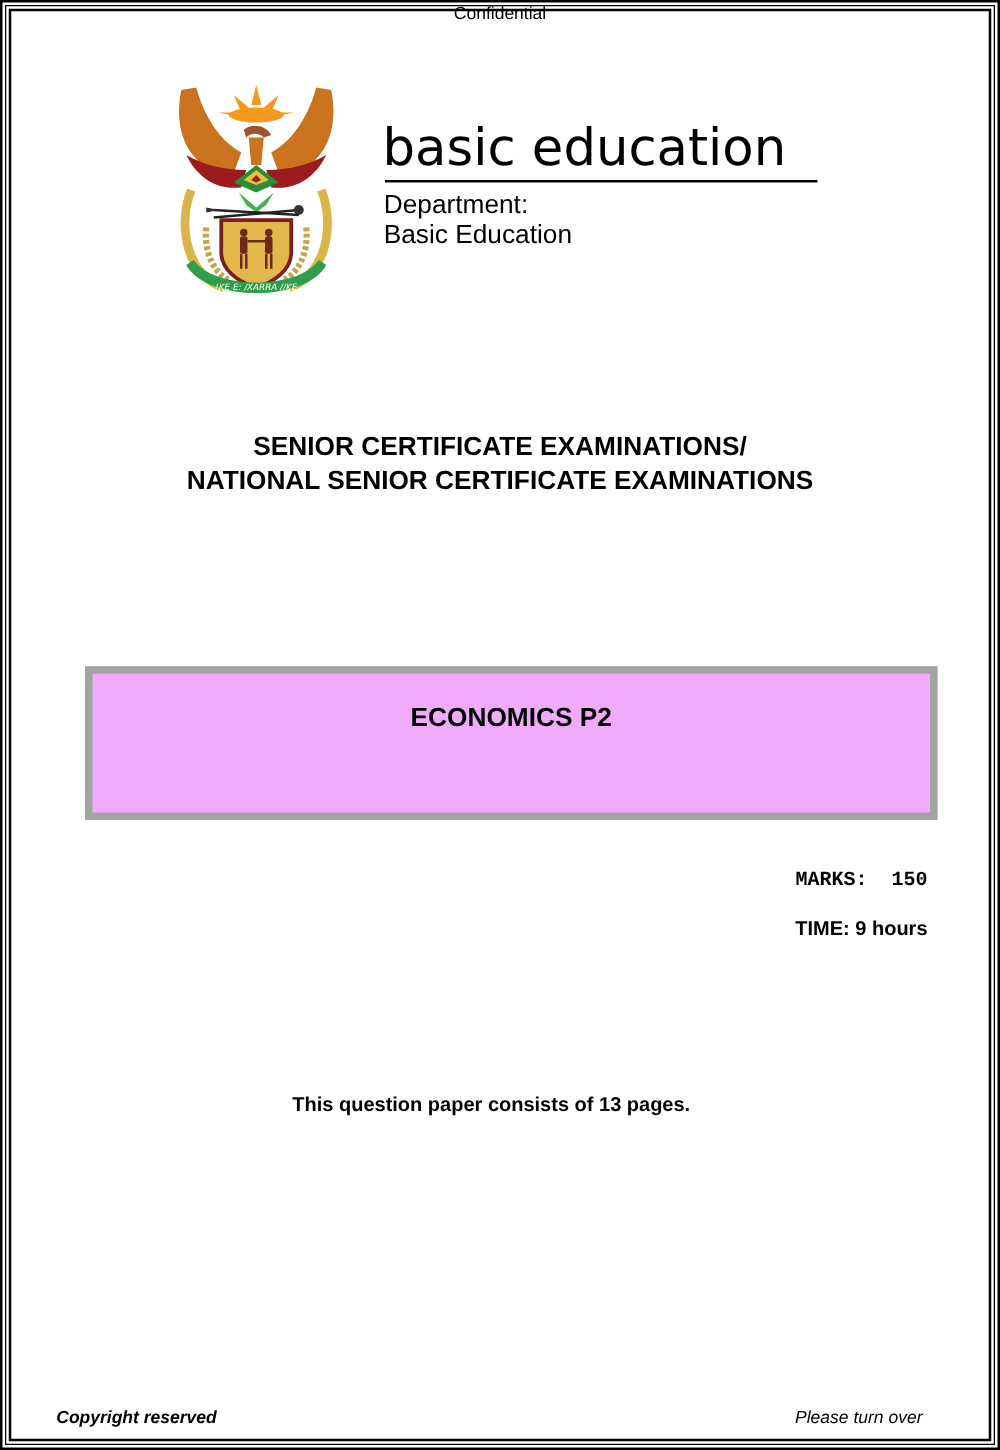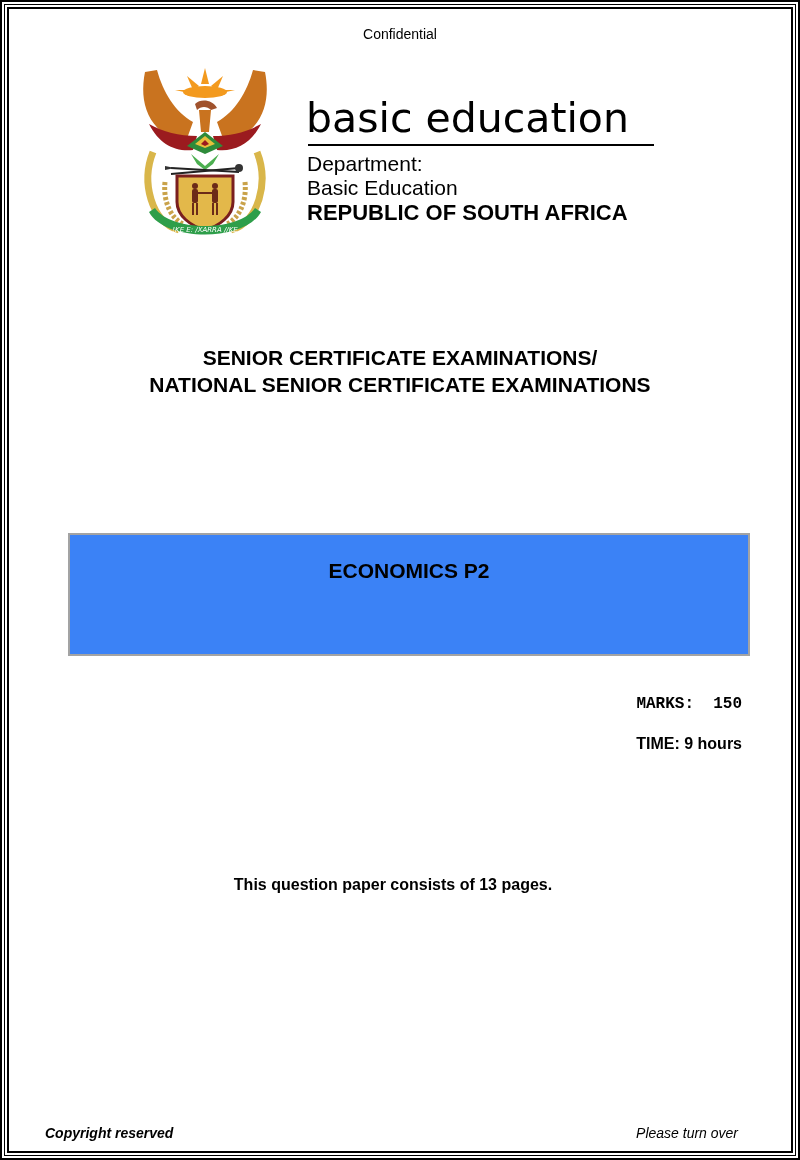--- a/index.html
+++ b/index.html
@@ -13,21 +13,21 @@
     .border-mid {
       position: absolute; left: 4px; top: 4px; width: 792px; height: 1152px;
       border: 1px solid #000;
     }
     .border-inner {
       position: absolute; left: 7px; top: 7px; width: 786px; height: 1146px;
       border: 2px solid #000;
     }
 
     .confidential {
-      position: absolute; top: 26px; left: 0; width: 800px; text-align: center;
+      position: absolute; top: 2px; left: 0; width: 800px; text-align: center;
       font-size: 14px;
     }
 
     .logo-wrap { position: absolute; left: 135px; top: 62px; width: 140px; height: 180px; }
 
     .brand {
       position: absolute; left: 306px; top: 92px; width: 350px;
     }
     .brand-title {
       font-family: "DejaVu Sans", sans-serif; font-size: 41px; line-height: 52px;
@@ -38,21 +38,21 @@
     .brand-line2 { font-size: 21px; line-height: 24px; margin-left: 1px; }
     .brand-line3 { font-size: 22px; line-height: 26px; font-weight: bold; margin-left: 1px; }
 
     .exam-heading {
       position: absolute; top: 344px; left: 0; width: 800px; text-align: center;
       font-size: 21px; font-weight: bold; line-height: 27px;
     }
 
     .subject-box {
       position: absolute; left: 68px; top: 533px; width: 682px; height: 123px;
-      background: #3b82f6; border: 2px solid #a3a3a3;
+      background: #f0abfc; border: 6px solid #a3a3a3;
     }
     .subject-title {
       position: absolute; top: 24px; left: 0; width: 100%; text-align: center;
       font-size: 21px; font-weight: bold;
     }
     .subject-date {
       position: absolute; top: 77px; left: 0; width: 100%; text-align: center;
       font-size: 21px; font-weight: bold;
     }
 
@@ -140,21 +140,20 @@
     <path d="M14,150 C30,180 110,180 126,150 L120,146 C104,170 36,170 20,146 Z" fill="#2e9e4a"></path>
     <text x="70" y="170" text-anchor="middle" font-size="7" fill="#ffffff" font-family="DejaVu Sans, sans-serif" font-style="italic">!KE E: /XARRA //KE</text>
   </svg>
 </div>
 
 <div class="brand">
   <div class="brand-title">basic education</div>
   <div class="brand-rule"></div>
   <div class="brand-line1">Department:</div>
   <div class="brand-line2">Basic Education</div>
-  <div class="brand-line3">REPUBLIC OF SOUTH AFRICA</div>
 </div>
 
 <div class="exam-heading">
   <div>SENIOR CERTIFICATE EXAMINATIONS/</div>
   <div>NATIONAL SENIOR CERTIFICATE EXAMINATIONS</div>
 </div>
 
 <div class="subject-box">
   <div class="subject-title">ECONOMICS P2</div>
 </div>

